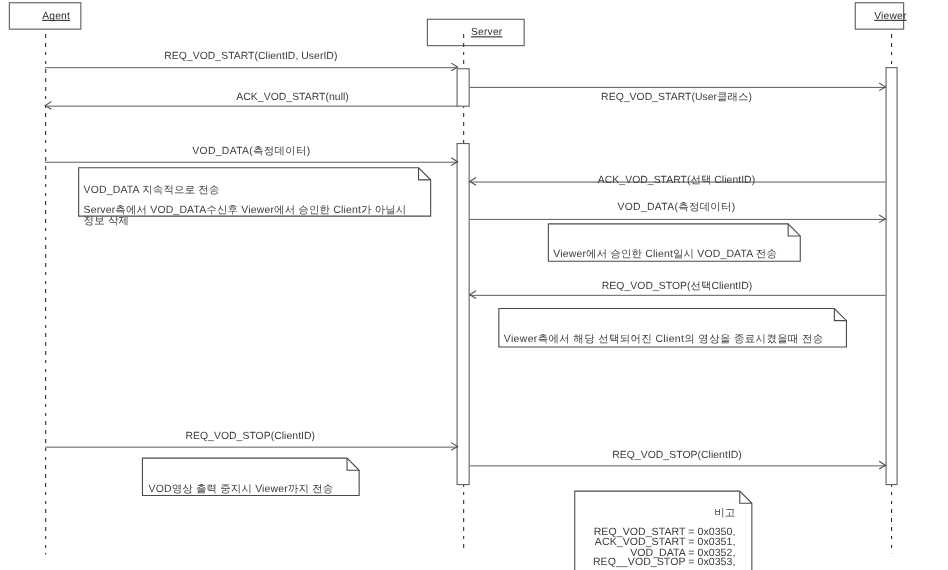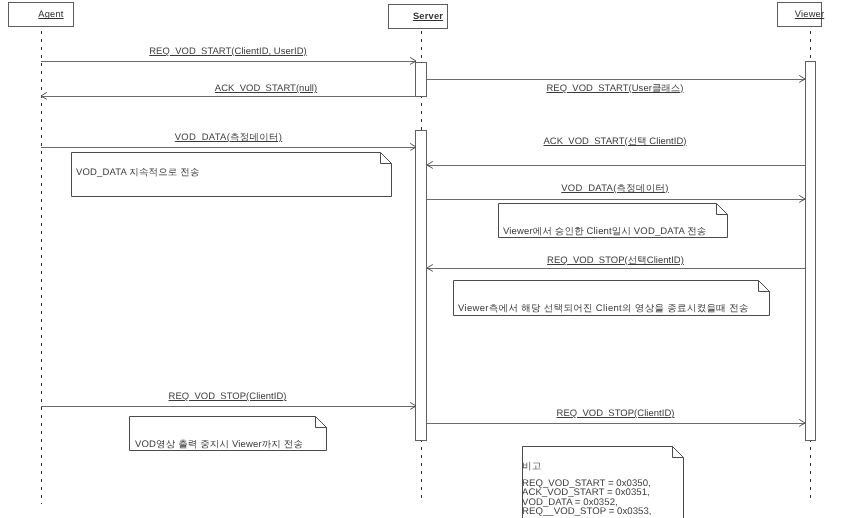--- a/index.html
+++ b/index.html
@@ -72,21 +72,20 @@
     border-top: 1px solid #6b6b6b;
   }
   .msg-label {
     position: absolute;
     font-size: 9.45px;
     line-height: 11px;
     color: #3b3b3b;
     white-space: nowrap;
     letter-spacing: 0.05px;
     transform: translateX(-50%);
-    text-decoration: underline;
   }
   .arrowhead {
     position: absolute;
     overflow: visible;
   }
 
   
   .note { position: absolute; box-sizing: border-box; }
   .note > svg { position: absolute; left: 0; top: 0; overflow: visible; }
   .note-text {
@@ -102,21 +101,21 @@
   .note-line.blank { height: 10px; }
 </style>
 </head>
 <body>
 
 <div id="canvas">
 
   <div class="ll-box" style="left: 8px; top: 2px; width: 66px; height: 25px;">
     <span class="ll-name">Agent</span>
   </div>
-  <div class="ll-box" style="left: 388px; top: 4px; width: 60px; height: 25px; font-weight: bold;">
+  <div class="ll-box" style="left: 388px; top: 17px; width: 89px; height: 25px;">
     <span class="ll-name">Server</span>
   </div>
   <div class="ll-box" style="left: 777px; top: 2px; width: 45px; height: 25px;">
     <span class="ll-name">Viewer</span>
   </div>
 
   <div class="ll-line" style="left: 41px; top: 31px; height: 473px;"></div>
   <div class="ll-line" style="left: 421px; top: 31px; height: 470px;"></div>
   <div class="ll-line" style="left: 810px; top: 31px; height: 472px;"></div>
 
@@ -139,21 +138,21 @@
       <div class="msg-label" style="left: 228px; top: 83px; margin-left: 38px;">ACK_VOD_START(null)</div>
       <svg class="arrowhead" width="14" height="14" viewBox="0 0 14 14" style="left:34px;top:89px;">
         <path d="M 12.8 3.4 L 7 7 L 12.8 10.4" fill="none" stroke="#4f4f4f" stroke-width="1"></path>
       </svg>
       <div class="msg-line" style="left: 41px; top: 147px; width: 374.5px;"></div>
       <div class="msg-label" style="left: 228.5px; top: 132px; letter-spacing: 0.3px;">VOD_DATA(측정데이터)</div>
       <svg class="arrowhead" width="14" height="14" viewBox="0 0 14 14" style="left:408.5px;top:140px;">
         <path d="M 1.2 3.4 L 7 7 L 1.2 10.4" fill="none" stroke="#4f4f4f" stroke-width="1"></path>
       </svg>
       <div class="msg-line" style="left: 426.7px; top: 165px; width: 378.6px;"></div>
-      <div class="msg-label" style="left: 615px; top: 136px;">ACK_VOD_START(선택 ClientID)</div>
+      <div class="msg-label" style="left: 615px; top: 158px;">ACK_VOD_START(선택 ClientID)</div>
       <svg class="arrowhead" width="14" height="14" viewBox="0 0 14 14" style="left:419.7px;top:158px;">
         <path d="M 12.8 3.4 L 7 7 L 12.8 10.4" fill="none" stroke="#4f4f4f" stroke-width="1"></path>
       </svg>
       <div class="msg-line" style="left: 426.7px; top: 199px; width: 378.6px;"></div>
       <div class="msg-label" style="left: 615px; top: 183px; letter-spacing: 0.3px;">VOD_DATA(측정데이터)</div>
       <svg class="arrowhead" width="14" height="14" viewBox="0 0 14 14" style="left:798.3px;top:192px;">
         <path d="M 1.2 3.4 L 7 7 L 1.2 10.4" fill="none" stroke="#4f4f4f" stroke-width="1"></path>
       </svg>
       <div class="msg-line" style="left: 426.7px; top: 268px; width: 378.6px;"></div>
       <div class="msg-label" style="left: 615.5px; top: 255px;">REQ_VOD_STOP(선택ClientID)</div>
@@ -174,20 +173,22 @@
 
   <div>
       <div class="note" style="left: 71px; top: 152px; width: 321px; height: 45px;">
         <svg width="321" height="45" viewBox="0 0 321 45">
           <path d="M 0.5 0.5 L 309.5 0.5 L 320.5 11.5 L 320.5 44.5 L 0.5 44.5 Z" fill="#ffffff" stroke="#4a4a4a" stroke-width="1"></path>
           <path d="M 309.5 0.5 L 309.5 11.5 L 320.5 11.5" fill="none" stroke="#4a4a4a" stroke-width="1"></path>
         </svg>
         <div class="note-text" style="left:5px;top:3.5px;line-height:10px;">
           <span class="note-line" style="height: 10px;">VOD_DATA 지속적으로 전송</span>
           <span class="note-line blank" style="height: 9.6px;">&nbsp;</span>
+          <span class="note-line" style="height: 10px;">Server측에서 VOD_DATA수신후 Viewer에서 승인한 Client가 아닐시</span>
+          <span class="note-line" style="height: 10px;">정보 삭제</span>
         </div>
       </div>
       <div class="note" style="left: 498px; top: 203px; width: 250px; height: 35px;">
         <svg width="230" height="35" viewBox="0 0 230 35">
           <path d="M 0.5 0.5 L 218.5 0.5 L 229.5 11.5 L 229.5 34.5 L 0.5 34.5 Z" fill="#ffffff" stroke="#4a4a4a" stroke-width="1"></path>
           <path d="M 218.5 0.5 L 218.5 11.5 L 229.5 11.5" fill="none" stroke="#4a4a4a" stroke-width="1"></path>
         </svg>
         <div class="note-text" style="left:5px;top:12px;">
           <span class="note-line">Viewer에서 승인한 Client일시 VOD_DATA 전송</span>
         </div>
@@ -208,21 +209,21 @@
         </svg>
         <div class="note-text" style="left:6px;top:12px;">
           <span class="note-line">VOD영상 출력 중지시 Viewer까지 전송</span>
         </div>
       </div>
       <div class="note" style="left: 522px; top: 446px; width: 162px; height: 80px;">
         <svg width="162" height="80" viewBox="0 0 162 80">
           <path d="M 0.5 0.5 L 150.5 0.5 L 161.5 11.5 L 161.5 79.5 L 0.5 79.5 Z" fill="#ffffff" stroke="#4a4a4a" stroke-width="1"></path>
           <path d="M 150.5 0.5 L 150.5 11.5 L 161.5 11.5" fill="none" stroke="#4a4a4a" stroke-width="1"></path>
         </svg>
-        <div class="note-text" style="left:0;top:4px;font-size:9.6px;line-height:9.6px;letter-spacing:0.05px;">
+        <div class="note-text" style="left:17px;top:4px;font-size:9.6px;line-height:9.6px;letter-spacing:0.05px;text-align:right;">
           <span class="note-line" style="height: 9.6px;">비고</span>
           <span class="note-line blank" style="height: 7px;">&nbsp;</span>
           <span class="note-line" style="height: 9.6px;">REQ_VOD_START = 0x0350,</span>
           <span class="note-line" style="height: 9.6px;">ACK_VOD_START = 0x0351,</span>
           <span class="note-line" style="height: 9.6px;">VOD_DATA = 0x0352,</span>
           <span class="note-line" style="height: 9.6px;">REQ__VOD_STOP = 0x0353,</span>
         </div>
       </div>
     </div>
 

